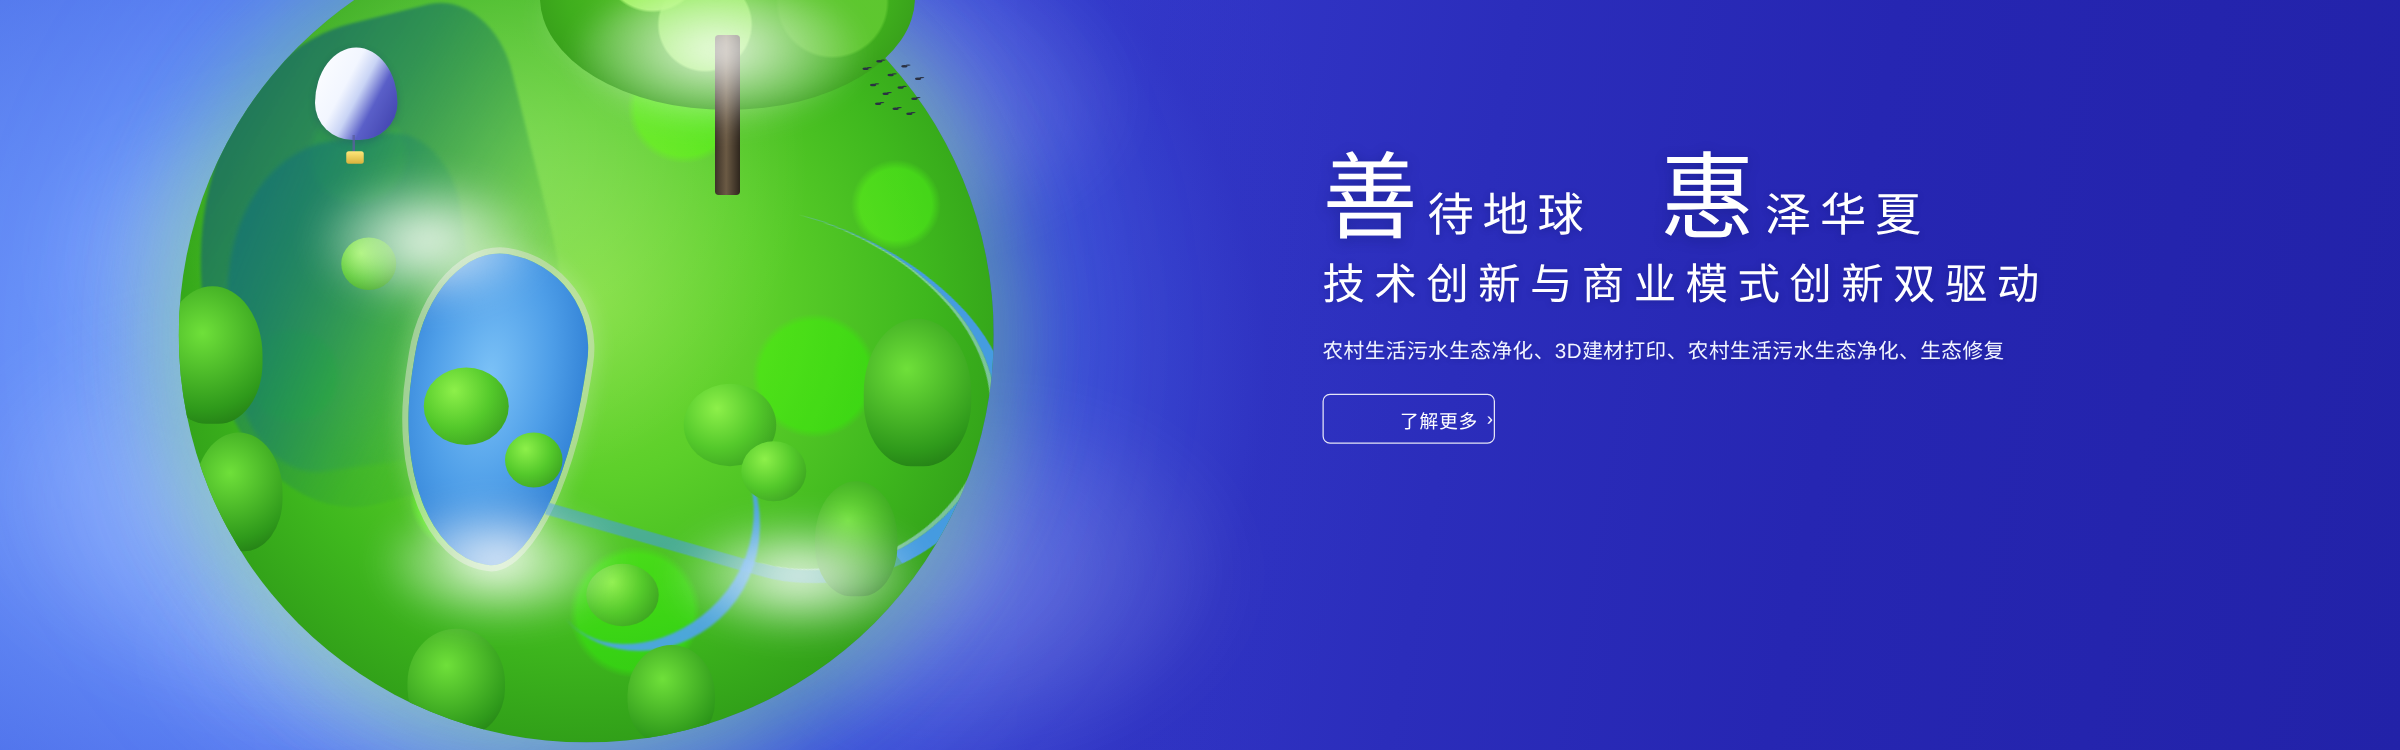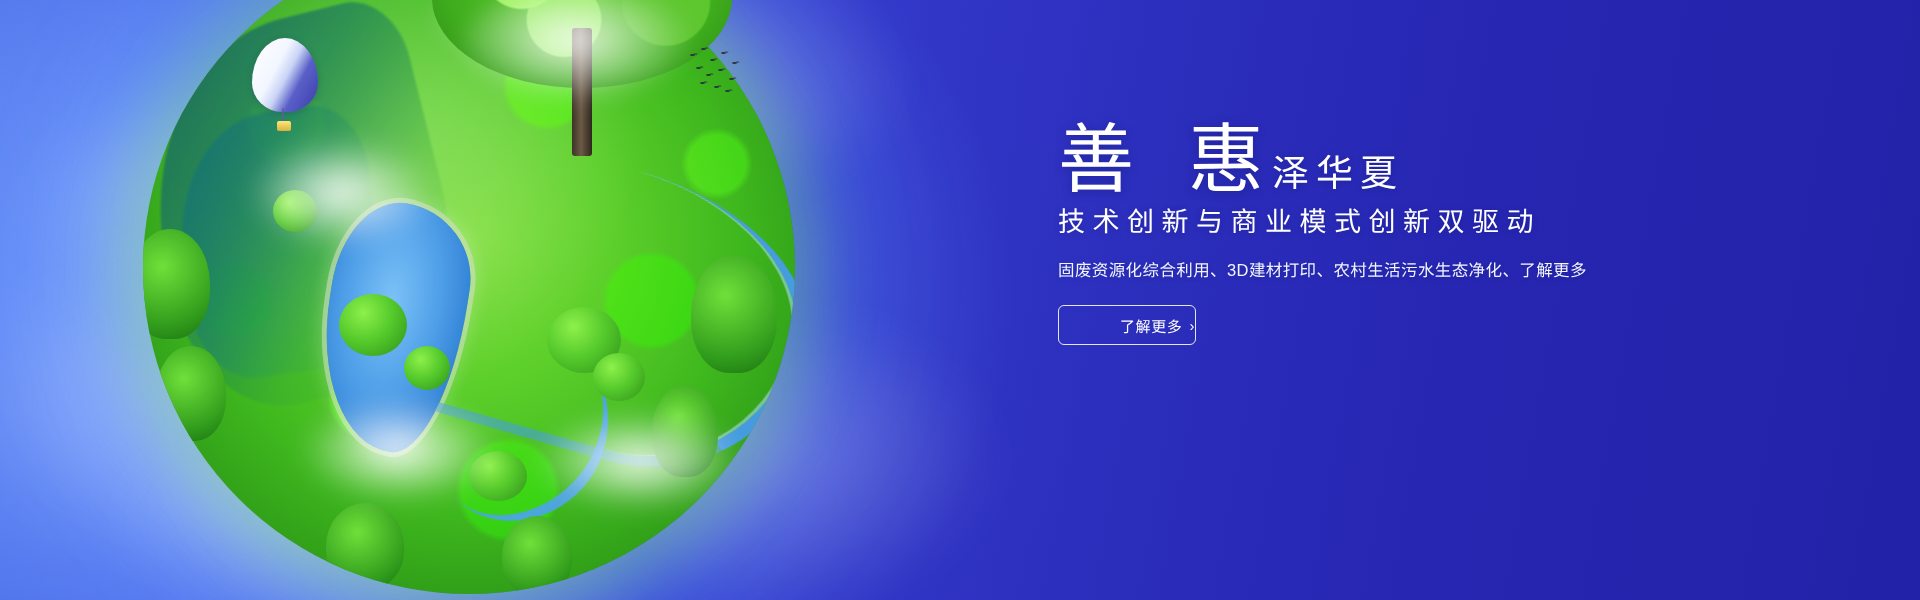--- a/index.html
+++ b/index.html
@@ -192,21 +192,21 @@
   .headline .small {
     font-family:"Liberation Serif","DejaVu Serif",serif;
     font-size:37px; font-weight:400; letter-spacing:7px;
     padding-left:8px; position:relative; top:-4px;
     text-shadow:0 1px 6px rgba(10,20,90,.30);
   }
   .headline .gap { display:inline-block; width:54px; }
 
   .subtitle {
     margin-top:0; color:#ffffff; white-space:nowrap;
-    font-size:27px; font-weight:400; letter-spacing:7.5px;
+    font-size:34px; font-weight:400; letter-spacing:7.5px;
     text-shadow:0 1px 6px rgba(10,20,90,.28);
     font-family:Liberation Serif, serif;
   }
   .desc {
     margin-top:18px; color:#f2f5ff; white-space:nowrap;
     font-size:16.5px; font-weight:400; letter-spacing:.4px;
     text-shadow:0 1px 4px rgba(10,20,90,.25);
   }
   .btn {
     margin-top:24px; display:inline-flex; align-items:center; justify-content:flex-end;
@@ -279,28 +279,29 @@
     <span style="left:41px; top:30px;"></span>
     <span style="left:12px; top:34px;"></span>
     <span style="left:26px; top:38px;"></span>
     <span style="left:37px; top:42px;"></span>
   </div>
 
   <div class="copy">
 
     <div class="headline">
       <span class="big">善</span>
+      <span class="small">待地球</span>
       <span class="gap"></span>
       <span class="big">惠</span>
       <span class="small">泽华夏</span>
     </div>
 
     <div class="subtitle">技术创新与商业模式创新双驱动</div>
 
-    <div class="desc">固废资源化综合利用、3D建材打印、农村生活污水生态净化、了解更多</div>
+    <div class="desc">农村生活污水生态净化、3D建材打印、农村生活污水生态净化、生态修复</div>
 
     <button class="btn">
       <span>了解更多</span>
       <span class="chev">›</span>
     </button>
 
   </div>
 </div>
 
 </body></html>

